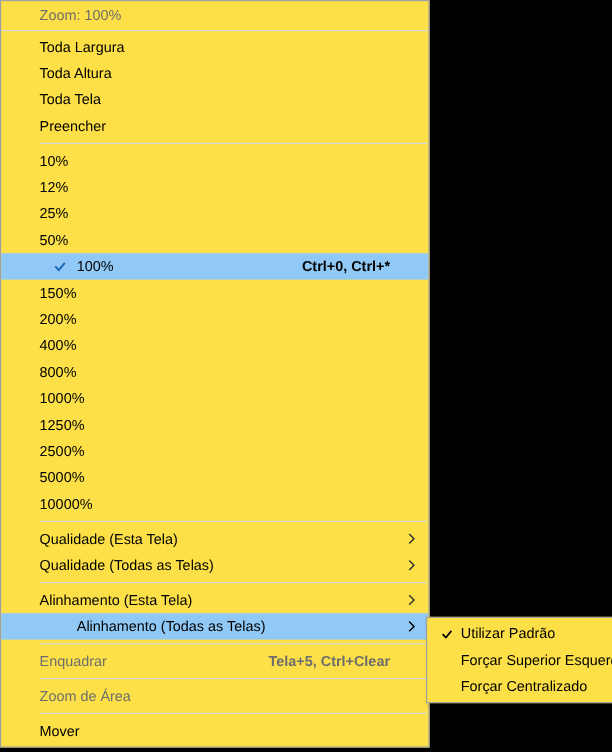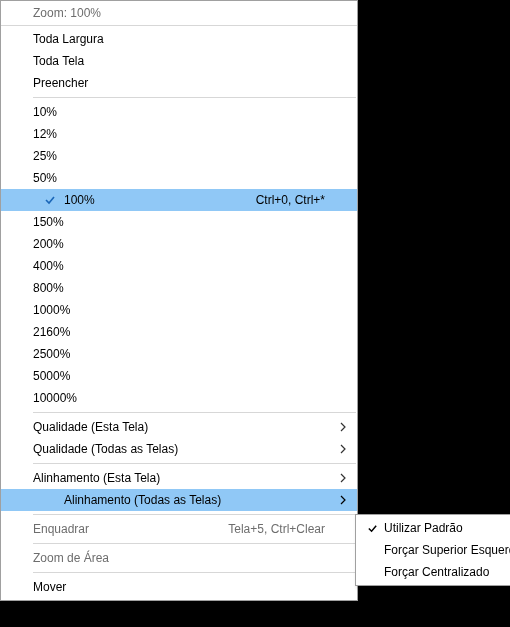--- a/index.html
+++ b/index.html
@@ -8,21 +8,21 @@
       height: 627px;
       background: #000;
       font-family: "Segoe UI", Tahoma, sans-serif;
       font-size: 12px;
       color: #000;
       position: relative;
       overflow: hidden;
     }
     .menu {
       position: absolute;
-      background: #ffffff;
+      background: #fde047;
       border: 1px solid #a0a0a0;
       box-shadow: 2px 2px 4px rgba(0,0,0,0.2);
     }
     .main-menu {
       left: 0;
       top: 0;
       width: 358px;
     }
     .sub-menu {
       left: 355px;
@@ -58,20 +58,21 @@
       justify-content: center;
     }
     .label-col {
       flex: 1;
       white-space: nowrap;
     }
     .shortcut-col {
       color: #000;
       padding-right: 12px;
       white-space: nowrap;
+      font-weight: bold;
     }
     .menu-item.disabled .shortcut-col { color: #6d6d6d; }
     .arrow-col {
       width: 12px;
       flex-shrink: 0;
       display: flex;
       align-items: center;
       justify-content: center;
     }
     .separator {
@@ -87,20 +88,25 @@
 <div class="menu main-menu">
   <div class="menu-header">Zoom: 100%</div>
 
   <div class="menu-item">
     <span class="check-col"></span>
     <span class="label-col">Toda Largura</span>
     <span class="arrow-col"></span>
   </div>
   <div class="menu-item">
     <span class="check-col"></span>
+    <span class="label-col">Toda Altura</span>
+    <span class="arrow-col"></span>
+  </div>
+  <div class="menu-item">
+    <span class="check-col"></span>
     <span class="label-col">Toda Tela</span>
     <span class="arrow-col"></span>
   </div>
   <div class="menu-item">
     <span class="check-col"></span>
     <span class="label-col">Preencher</span>
     <span class="arrow-col"></span>
   </div>
 
   <div class="separator"></div>
@@ -155,21 +161,21 @@
     <span class="label-col">800%</span>
     <span class="arrow-col"></span>
   </div>
   <div class="menu-item">
     <span class="check-col"></span>
     <span class="label-col">1000%</span>
     <span class="arrow-col"></span>
   </div>
   <div class="menu-item">
     <span class="check-col"></span>
-    <span class="label-col">2160%</span>
+    <span class="label-col">1250%</span>
     <span class="arrow-col"></span>
   </div>
   <div class="menu-item">
     <span class="check-col"></span>
     <span class="label-col">2500%</span>
     <span class="arrow-col"></span>
   </div>
   <div class="menu-item">
     <span class="check-col"></span>
     <span class="label-col">5000%</span>

